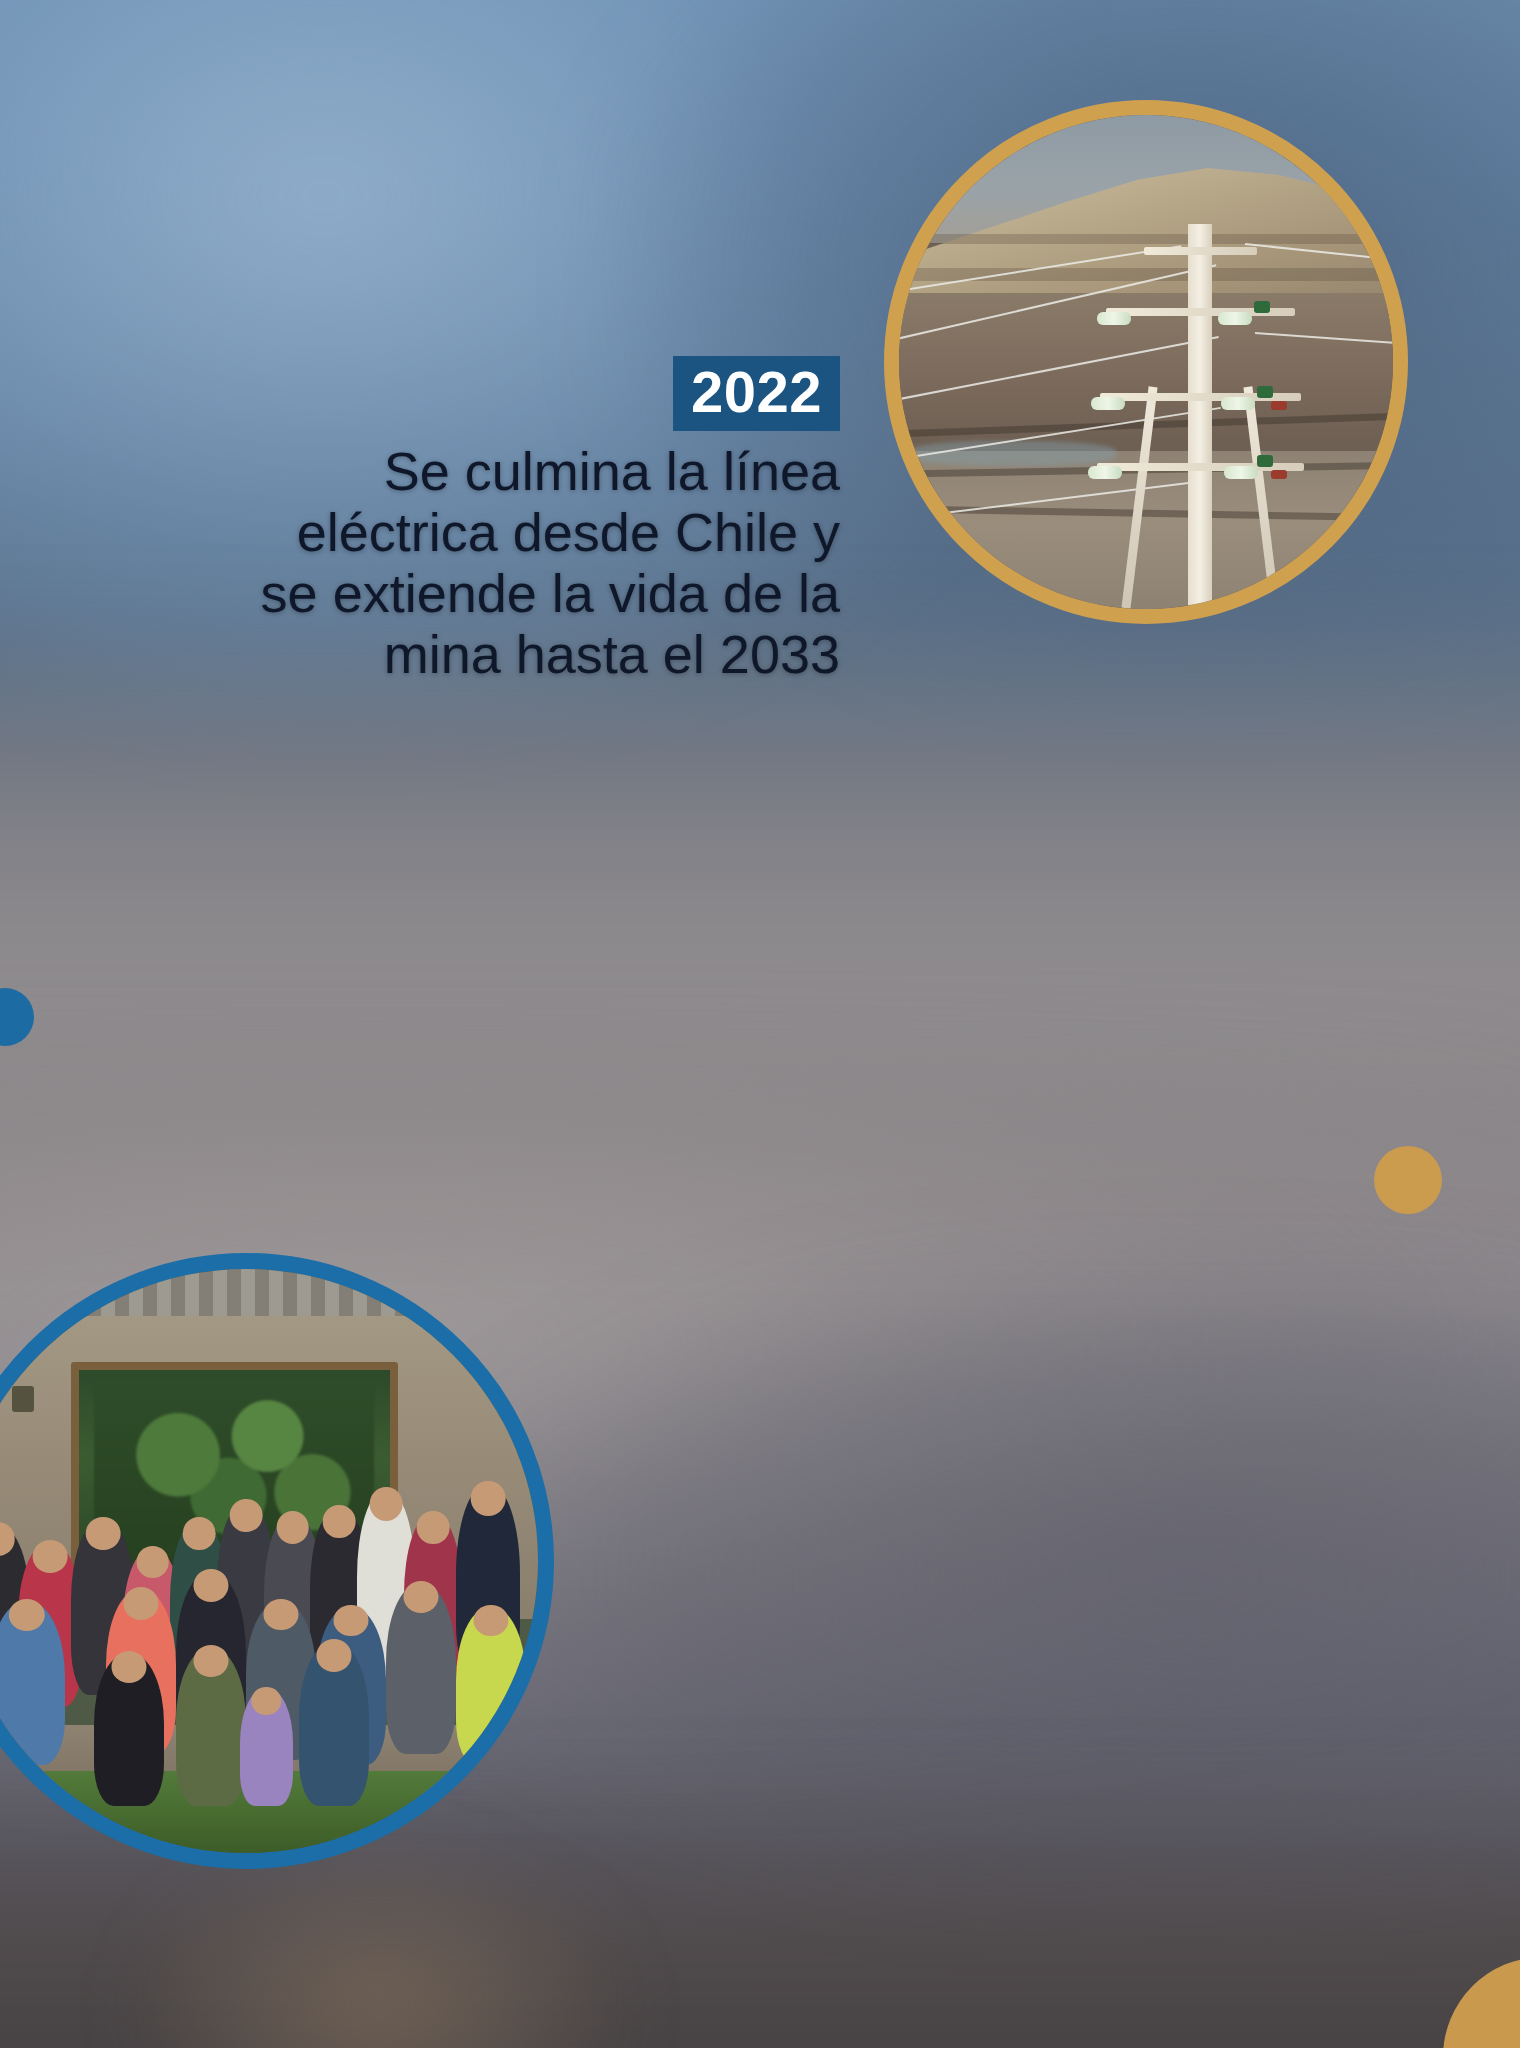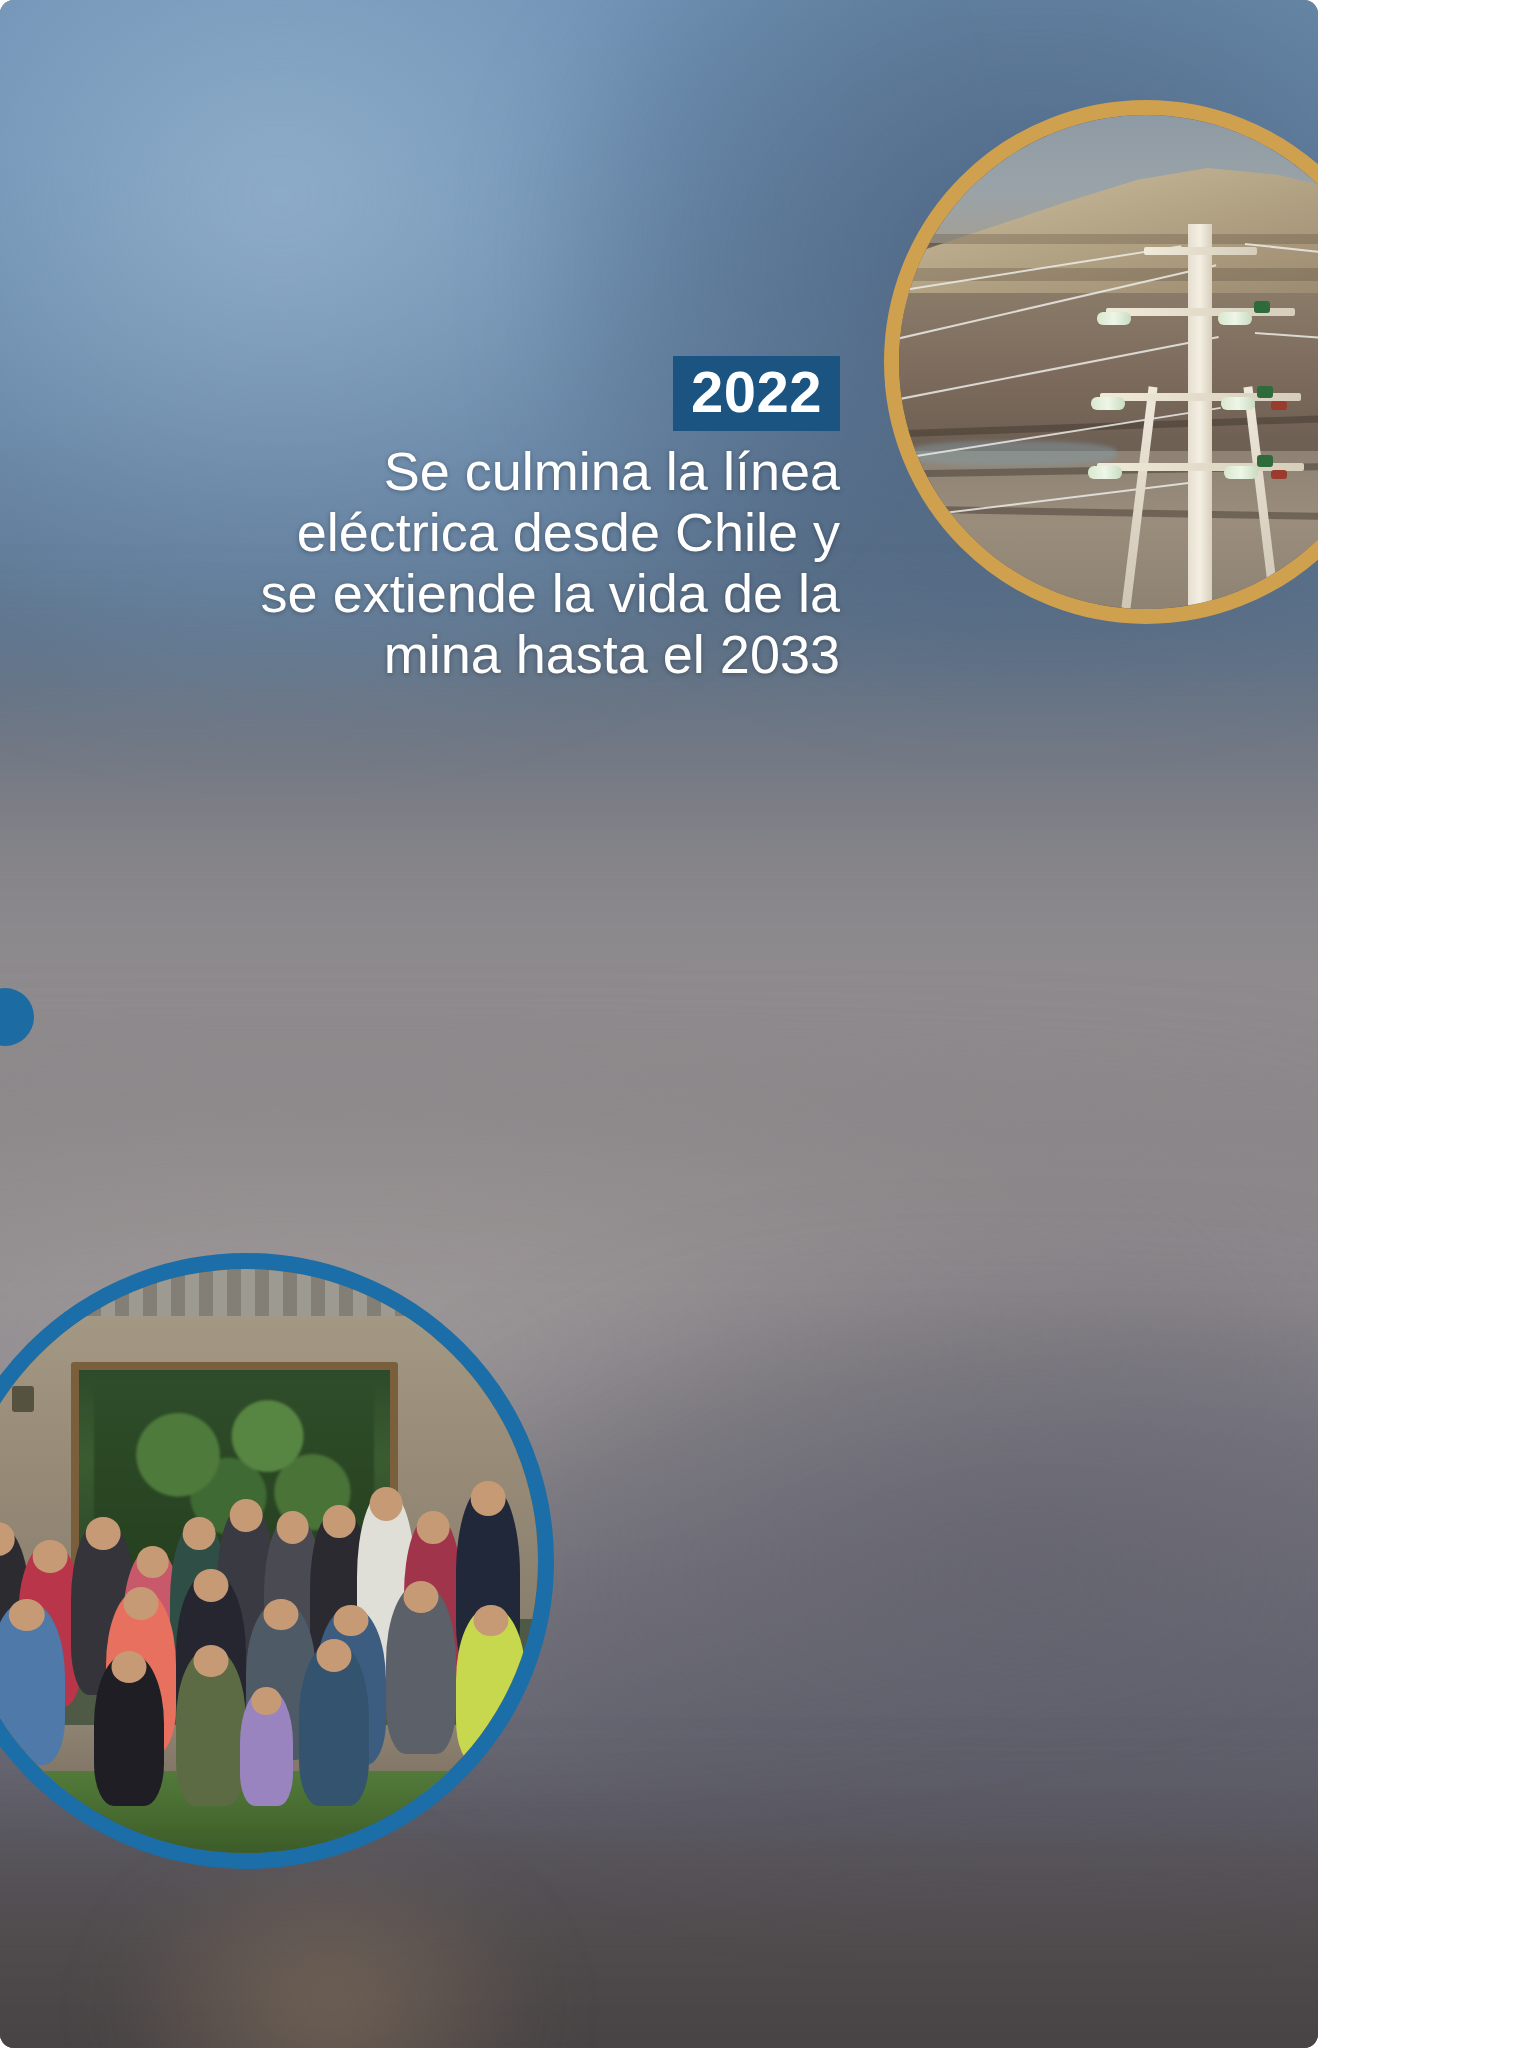--- a/index.html
+++ b/index.html
@@ -4,24 +4,23 @@
 <style>
   * { box-sizing: border-box; margin:0; padding:0; }
   html, body {
     width: 1536px; height: 2048px;
     overflow: hidden;
     font-family: "Liberation Sans", sans-serif;
   }
 
   .page {
     position: relative;
-    width: 1318px; height: 2048px;
+    width: 1520px; height: 2048px;
     overflow: hidden;
     background: #7a7d84;
-    border-radius: 14px;
   }
 
   
   .bg-base {
     position:absolute; inset:0;
     background:
       linear-gradient(180deg,
         #6d8fb0 0%,
         #6a8aac 8%,
         #64819f 16%,
@@ -220,21 +219,21 @@
     color:#ffffff;
     font-size:58px;
     font-weight:bold;
     line-height:1.02;
     letter-spacing:.5px;
   }
   .badge-2022 { background:#1b5480; }
   .badge-2023 { background:#c29a52; }
 
   .entry-text {
-    color:#ffffff;
+    color:#0f172a;
     font-size:54px;
     line-height:1.13;
     font-weight:normal;
     text-shadow: 0 1px 5px rgba(0,0,0,.30);
     white-space: pre-line;
   }
 
   .entry-2022 {
     left:60px; top:356px; width:780px;
     text-align:right;

